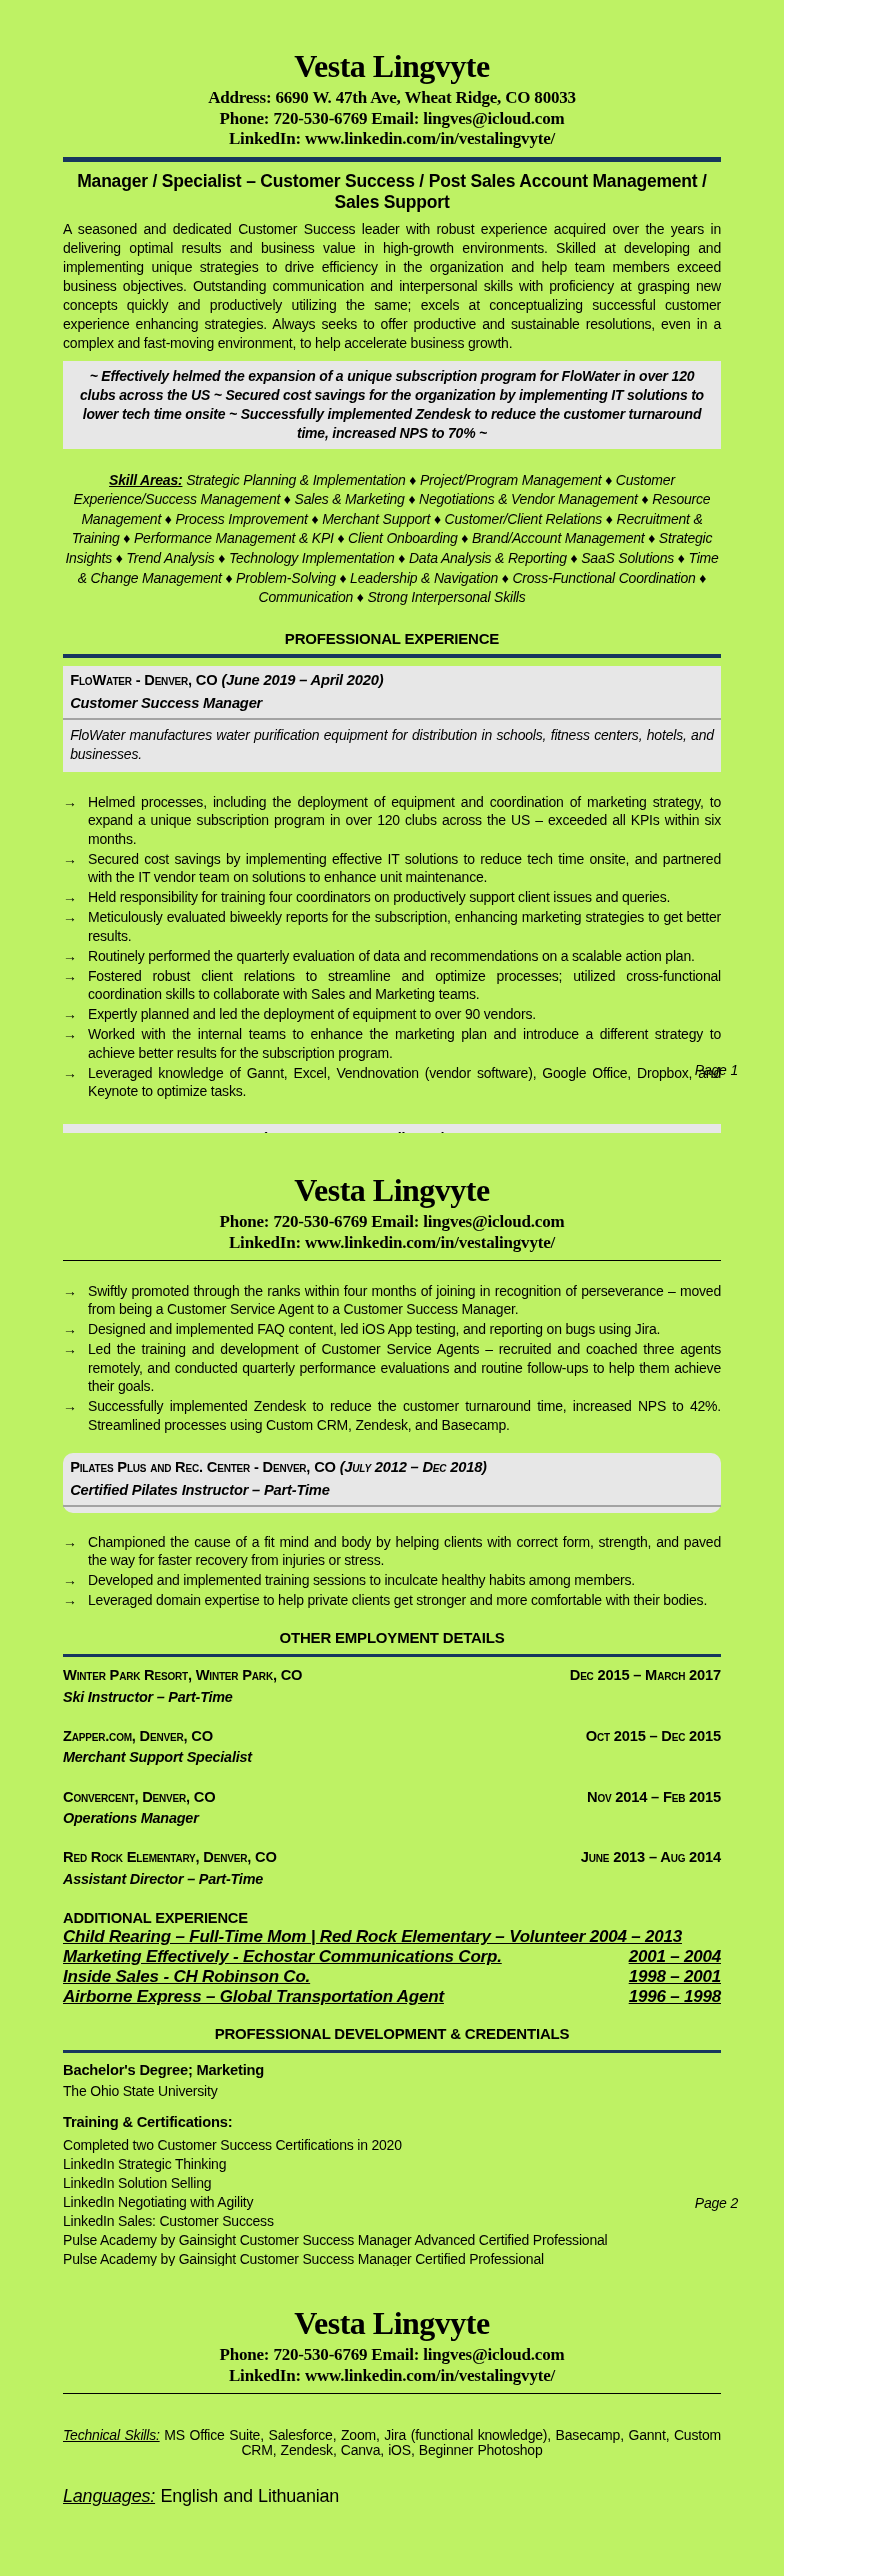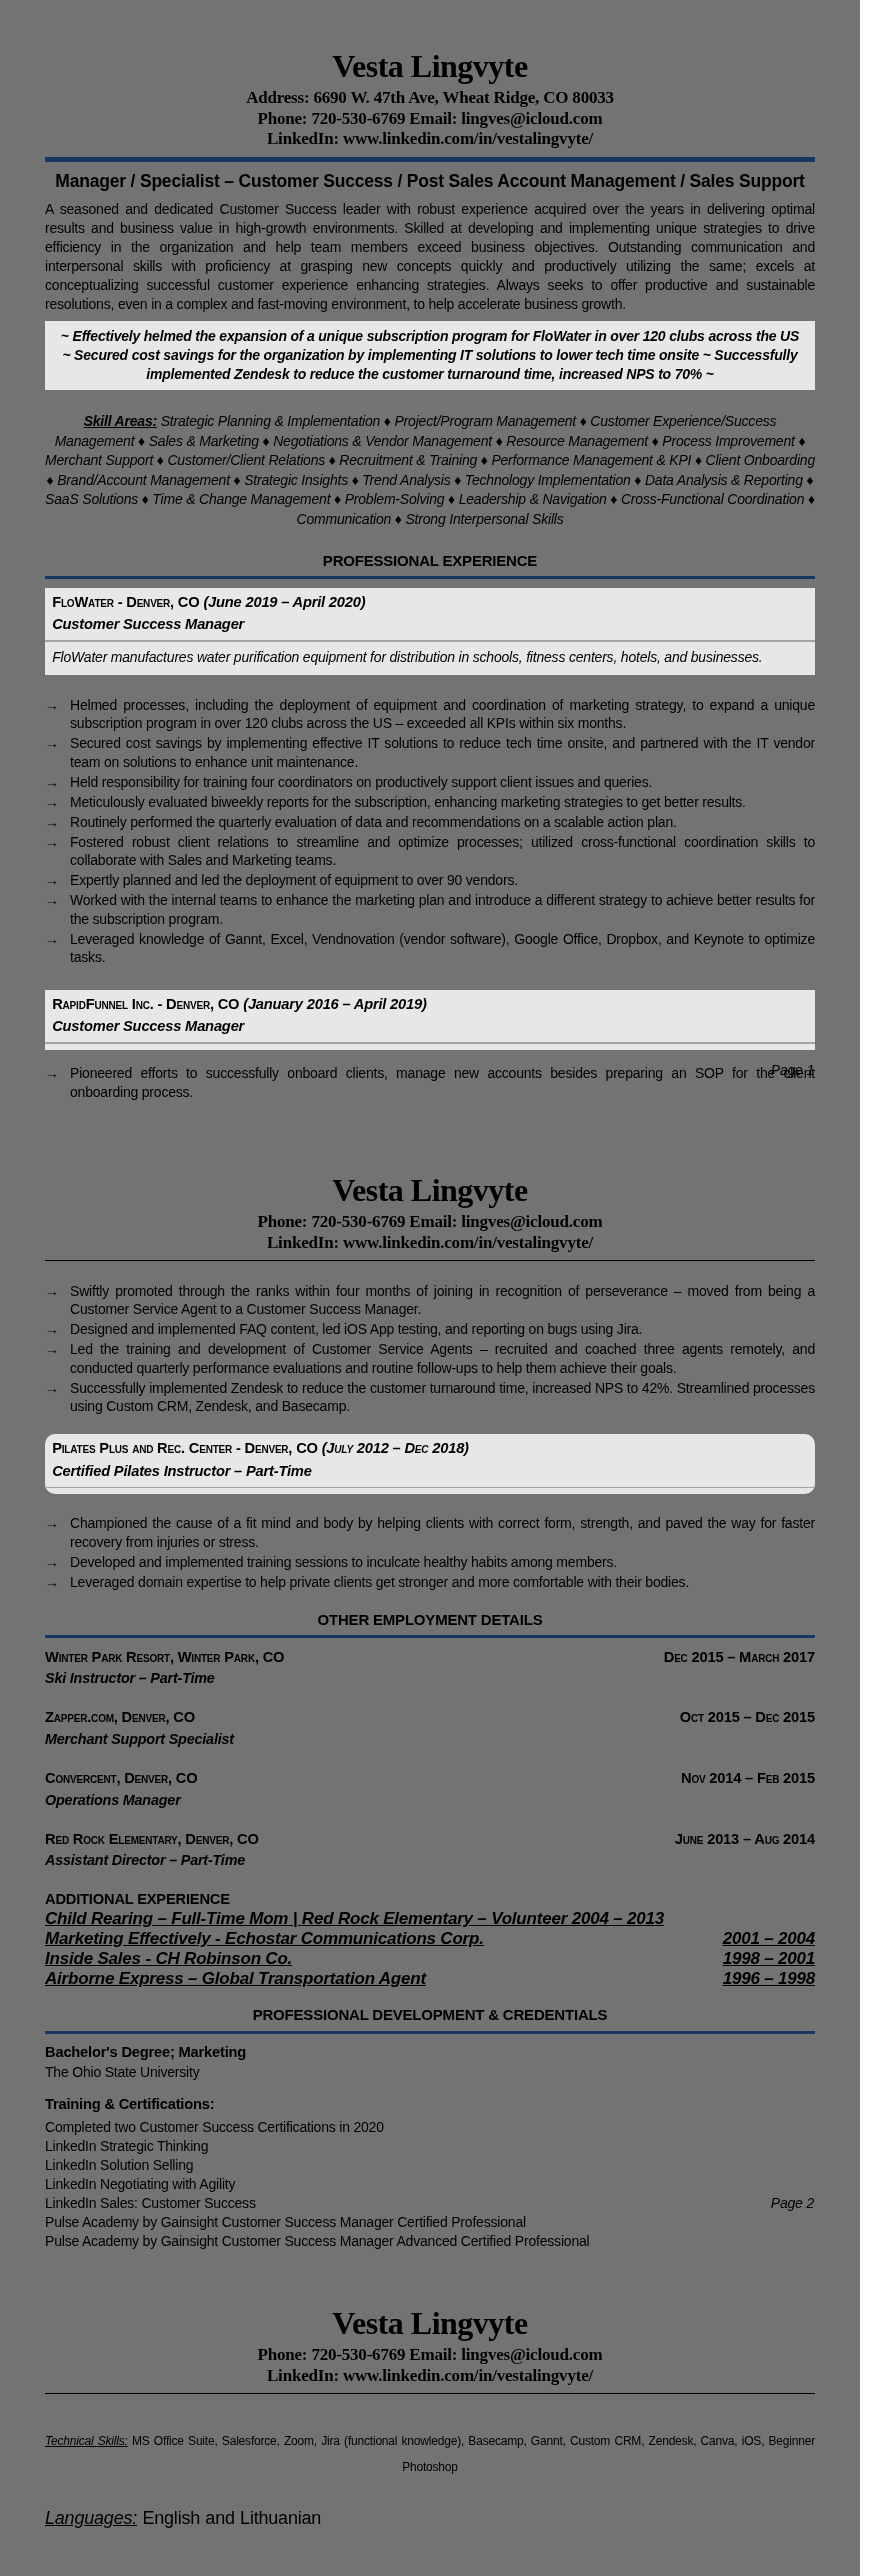--- a/index.html
+++ b/index.html
@@ -3,25 +3,25 @@
 <meta charset="utf-8">
 <style>
   html, body { margin: 0; padding: 0; background: #ffffff; }
   body {
     width: 876px; height: 3400px;
     font-family: "Liberation Sans", sans-serif;
     color: #000;
   }
   .page {
     position: relative;
-    width: 860px; height: 1133px;
-    padding: 0 45px;
+    width: 784px; height: 1133px;
+    padding: 0 63px;
     box-sizing: border-box;
     overflow: hidden;
-    background: #737373;
+    background: #bef264;
   }
   
   .doc-header { text-align: center; font-family: "Liberation Serif", serif; font-weight: bold; }
   .pg1 .doc-header { padding-top: 49px; }
   .pgN .doc-header { padding-top: 40px; }
   .name { font-size: 32px; line-height: 34px; letter-spacing: -0.5px; }
   .contact { font-size: 17px; line-height: 20.6px; }
   .contact-block { margin-top: 5.2px; }
   .rule-navy  { height: 4.6px; margin-top: 7.2px; }
   .rule-sec   { height: 3.1px; margin-top: 7.2px; }
@@ -60,21 +60,21 @@
   .oerole { font-weight: bold; font-style: italic; font-size: 14.4px; line-height: 17.5px; margin-top: 4.1px; }
   .addhead { font-weight: bold; font-size: 14.7px; line-height: 17.5px; margin-top: 17.5px; }
   .addrow { display: flex; justify-content: space-between; font-weight: bold; font-style: italic; font-size: 17px; line-height: 20px; text-decoration: underline; }
   
   .degree { font-weight: bold; font-size: 14.7px; line-height: 17.5px; margin-top: 9.3px; }
   .school { font-size: 14px; line-height: 17.5px; margin-top: 3.1px; }
   .tlabel { font-weight: bold; font-size: 14.7px; line-height: 17.5px; margin-top: 14.4px; }
   .certline { font-size: 14px; line-height: 19px; }
   .certlist { margin-top: 4.1px; }
   
-  .techpara { font-size: 12px; line-height: 26px; margin: 34px 0 0; text-align: justify; text-align-last: center; }
+  .techpara { font-size: 14px; line-height: 15px; margin: 34px 0 0; text-align: justify; text-align-last: center; }
   .techpara, .langpara { word-spacing: 0.5px; }
   .ulab { font-style: italic; text-decoration: underline; }
   .langpara { font-size: 18px; line-height: 19.6px; margin: 29px 0 0; text-align: left; text-align-last: left; }
   
   .page-num { position: absolute; top: 1062px; right: 46px; font-style: italic; font-size: 14px; }
 </style>
 </head>
 <body>
 
 <div class="page pg1 sans">
@@ -269,22 +269,22 @@
   <div class="degree">Bachelor's Degree; Marketing</div>
   <div class="school">The Ohio State University</div>
 
   <div class="tlabel">Training &amp; Certifications:</div>
   <div class="certlist">
     <div class="certline">Completed two Customer Success Certifications in 2020</div>
     <div class="certline">LinkedIn Strategic Thinking</div>
     <div class="certline">LinkedIn Solution Selling</div>
     <div class="certline">LinkedIn Negotiating with Agility</div>
     <div class="certline">LinkedIn Sales: Customer Success</div>
+    <div class="certline">Pulse Academy by Gainsight Customer Success Manager Advanced Certified Professional</div>
     <div class="certline">Pulse Academy by Gainsight Customer Success Manager Certified Professional</div>
-    <div class="certline">Pulse Academy by Gainsight Customer Success Manager Advanced Certified Professional</div>
   </div>
 
   <div class="page-num">Page 2</div>
 </div>
 
 <div class="page pgN sans">
   <div class="doc-header">
     <div class="name">Vesta Lingvyte</div>
     <div class="contact-block">
       <div class="contact">Phone: 720-530-6769 Email: lingves@icloud.com</div>

